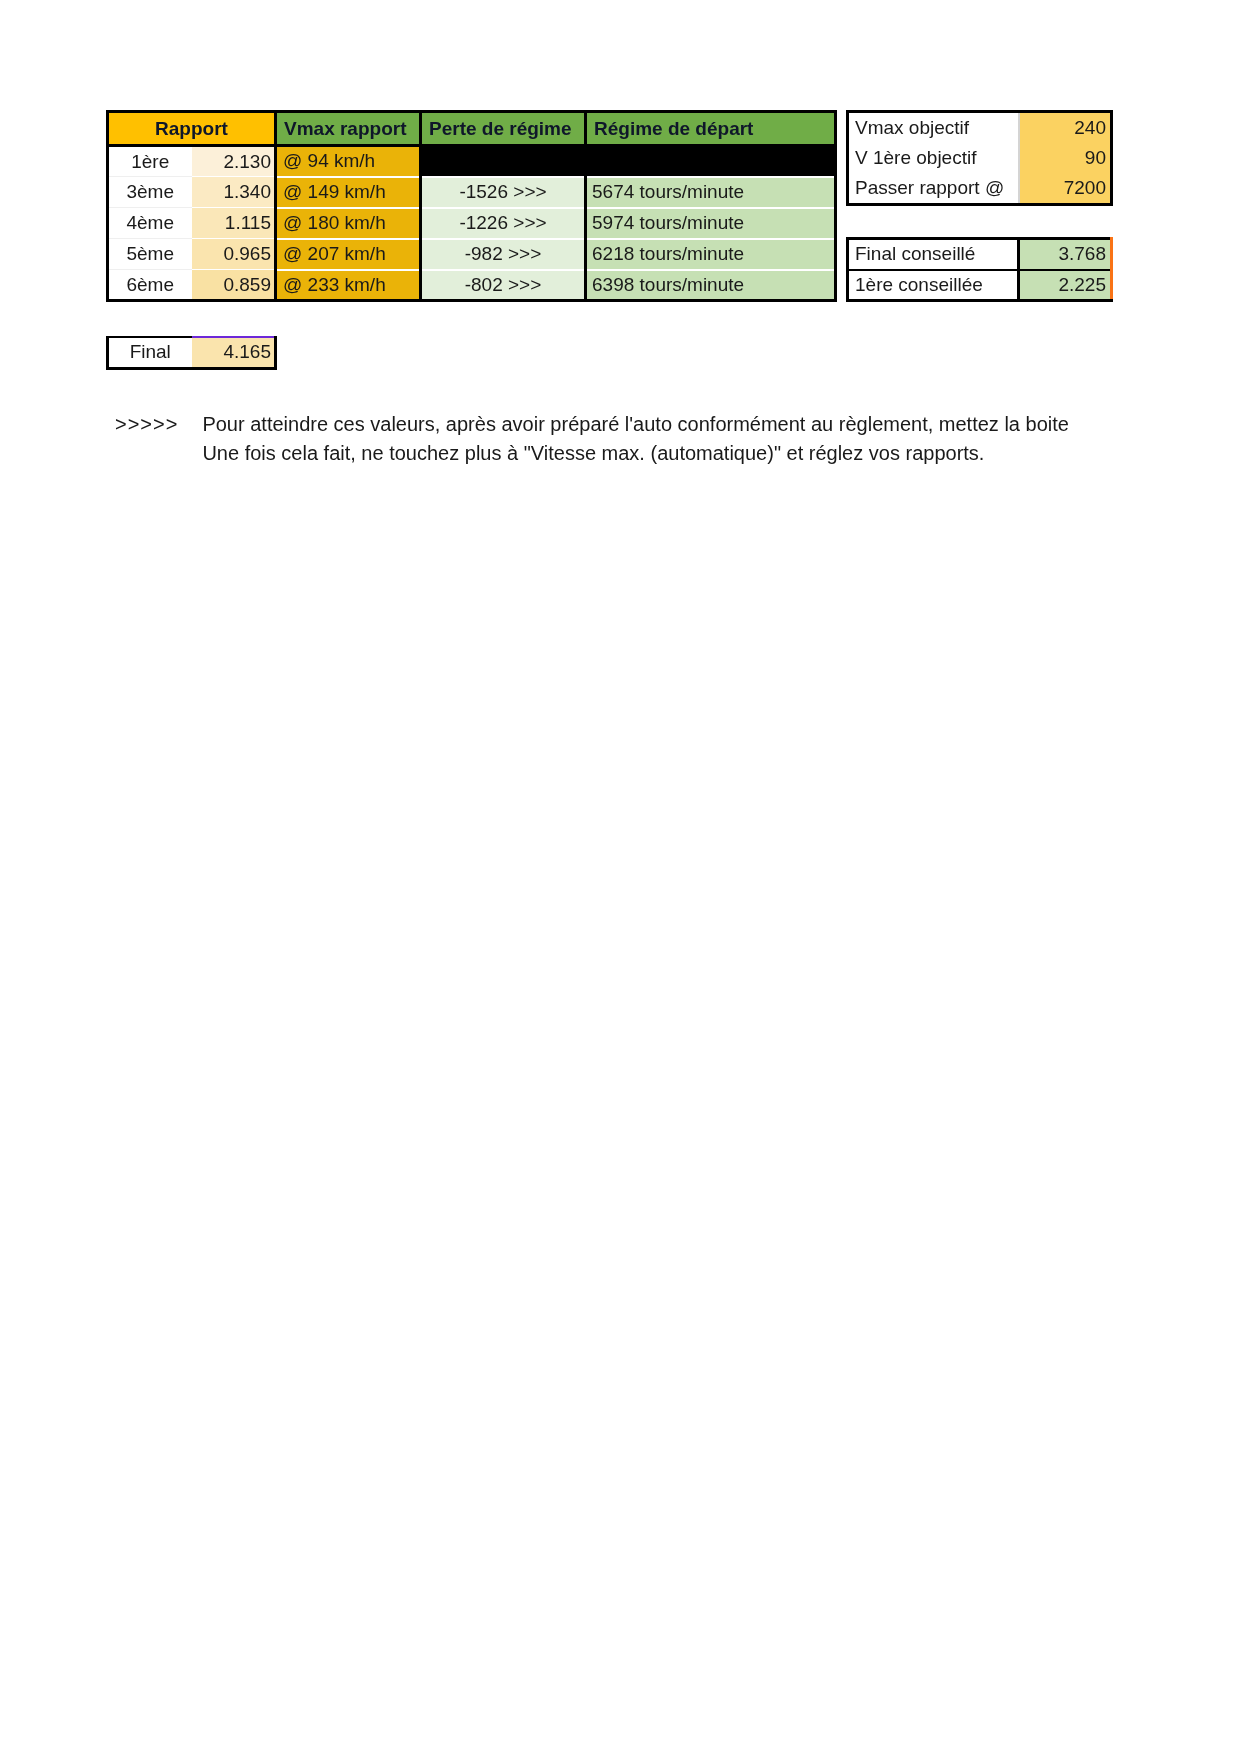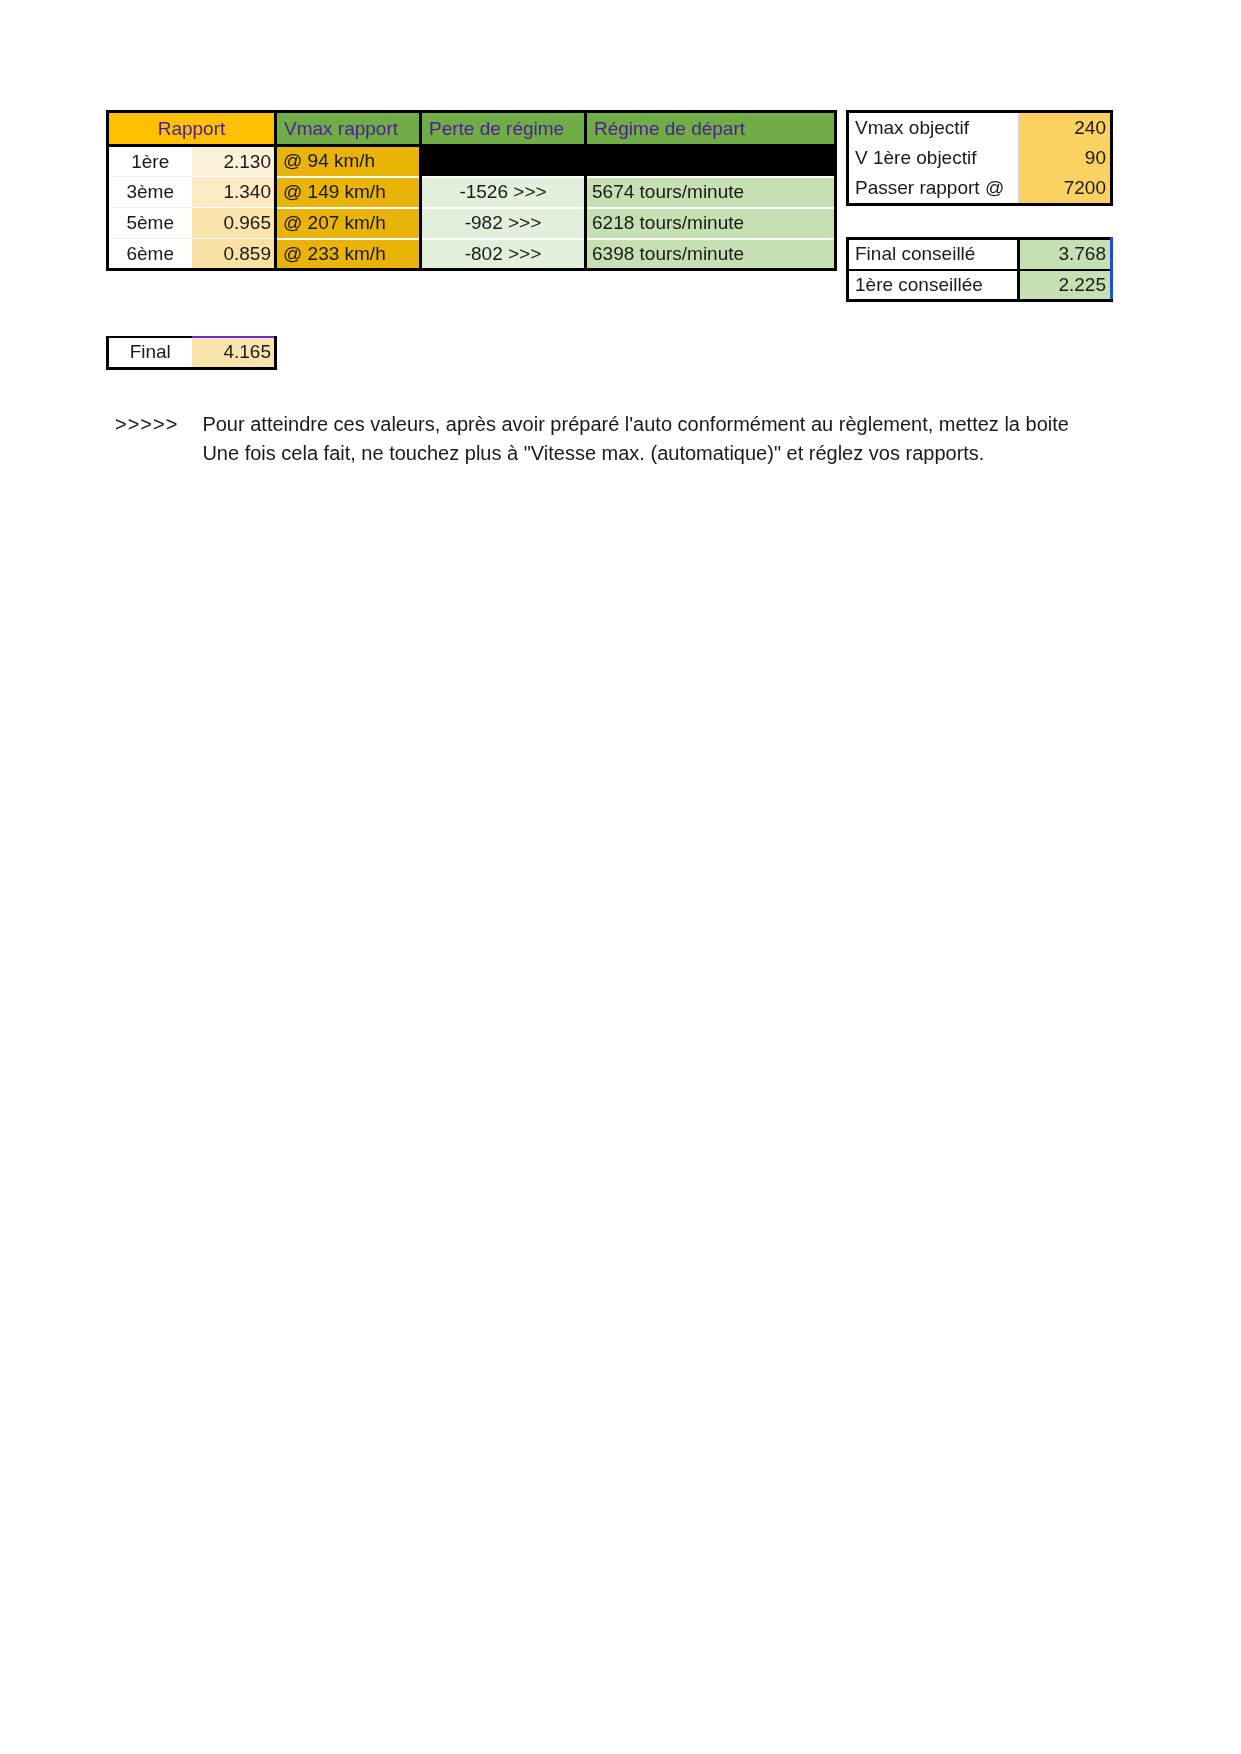--- a/index.html
+++ b/index.html
@@ -18,21 +18,21 @@
     height: 31px;
     font-size: 19px;
     padding: 0;
     white-space: nowrap;
     overflow: hidden;
     color: #1a1a1a;
   }
 
   
   .main-table { position: absolute; left: 106px; top: 110px; }
-  .main-table td.hdr { height: 34px; font-weight: normal; color: #4c1d95; }
+  .main-table td.hdr { height: 34px; font-weight: bold; color: #0f172a; }
   .h-rapport { background: #FFC000; text-align: center; border-left: 3px solid #000; border-right: 3px solid #000; }
   .h-green   { background: #70AD47; text-align: left; padding-left: 7px; border-right: 3px solid #000; margin-top: 44px; }
   .main-table td.hdr { border-top: 3px solid #000; border-bottom: 3px solid #000; }
 
   .c-gear   { background: #ffffff; text-align: center; border-left: 3px solid #000; border-top: 1px solid #efefef; }
   .c-ratio  { text-align: right; padding-right: 3px; border-right: 3px solid #000; border-top: 1px solid rgba(255,255,255,.5); }
   .c-vmax   { background: #eab308; text-align: left; padding-left: 6px; border-right: 3px solid #000; border-top: 2px solid rgba(255,255,255,.8); }
   .c-perte  { background: #E2EFDA; text-align: center; border-right: 3px solid #000; border-top: 2px solid rgba(255,255,255,.8); }
   .c-regime { background: #C6E0B4; text-align: left; padding-left: 5px; border-right: 3px solid #000; border-top: 2px solid rgba(255,255,255,.8); }
   .c-black  { background: #000000; border-right: 3px solid #000; }
@@ -50,21 +50,21 @@
   
   .obj-table { position: absolute; left: 846px; top: 110px; }
   .o-label { background: #ffffff; text-align: left; padding-left: 6px; border-left: 3px solid #000; }
   .o-value { background: #FBD261; text-align: right; padding-right: 4px; border-right: 3px solid #000; border-left: 2px solid #d4d4d4; }
   .obj-table tr:first-child td { border-top: 3px solid #000; }
   .obj-table tr:last-child td  { border-bottom: 3px solid #000; }
 
   
   .rec-table { position: absolute; left: 846px; top: 237px; }
   .rec-label { background: #ffffff; text-align: left; padding-left: 6px; border-left: 3px solid #000; }
-  .rec-value { background: #C6E0B4; text-align: right; padding-right: 4px; border-right: 3px solid #1d4ed8; border-left: 3px solid #000; }
+  .rec-value { background: #C6E0B4; text-align: right; padding-right: 4px; border-right: 3px solid #f97316; border-left: 3px solid #000; }
   .rec-table tr:first-child td { border-top: 3px solid #000; }
   .rec-table tr:last-child td  { border-bottom: 3px solid #000; border-top: 2px solid #000; }
 
   
   .note {
     position: absolute; left: 115px; top: 410px;
     display: flex; gap: 24px;
     font-size: 20px; line-height: 29px;
     white-space: nowrap;
   }
@@ -96,20 +96,27 @@
       <td class="c-ratio r0">2.130</td>
       <td class="c-vmax">@ 94 km/h</td>
       <td class="c-black" colspan="2"></td>
     </tr>
     <tr>
       <td class="c-gear">3ème</td>
       <td class="c-ratio r2">1.340</td>
       <td class="c-vmax">@ 149 km/h</td>
       <td class="c-perte">-1526 &gt;&gt;&gt;</td>
       <td class="c-regime">5674 tours/minute</td>
+    </tr>
+    <tr>
+      <td class="c-gear">4ème</td>
+      <td class="c-ratio r3">1.115</td>
+      <td class="c-vmax">@ 180 km/h</td>
+      <td class="c-perte">-1226 &gt;&gt;&gt;</td>
+      <td class="c-regime">5974 tours/minute</td>
     </tr>
     <tr>
       <td class="c-gear">5ème</td>
       <td class="c-ratio r4">0.965</td>
       <td class="c-vmax">@ 207 km/h</td>
       <td class="c-perte">-982 &gt;&gt;&gt;</td>
       <td class="c-regime">6218 tours/minute</td>
     </tr>
     <tr class="last">
       <td class="c-gear">6ème</td>

